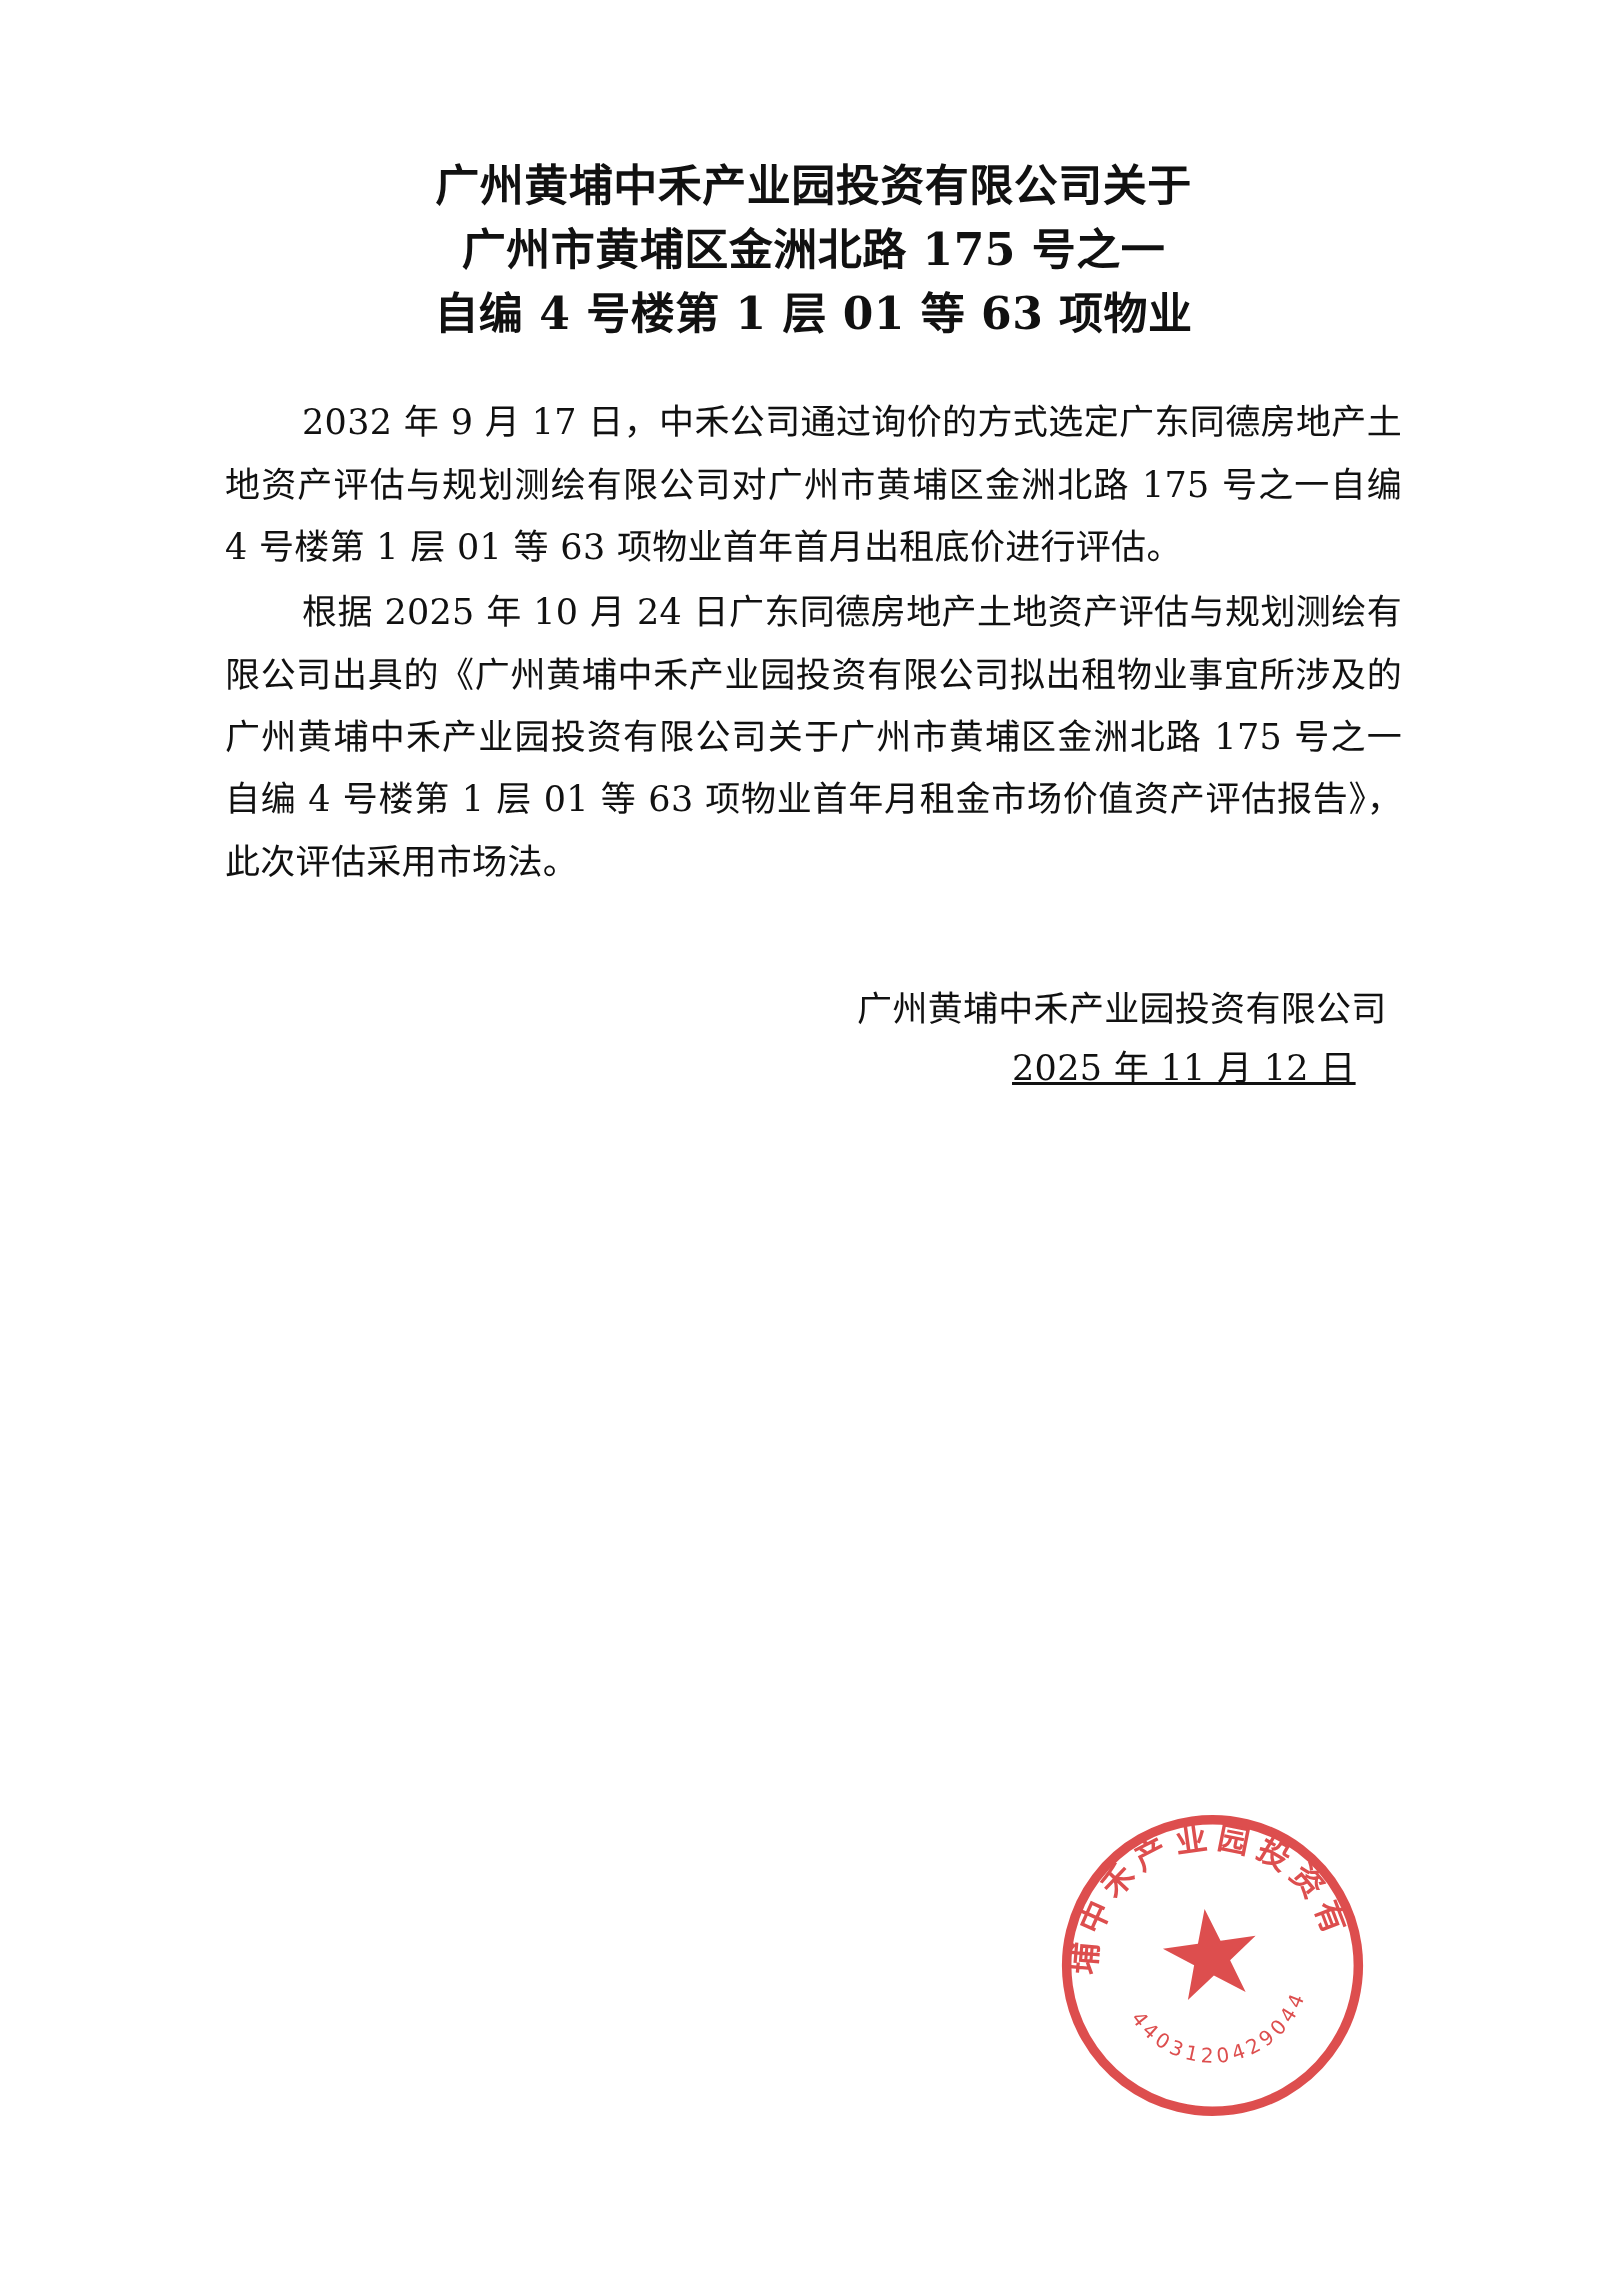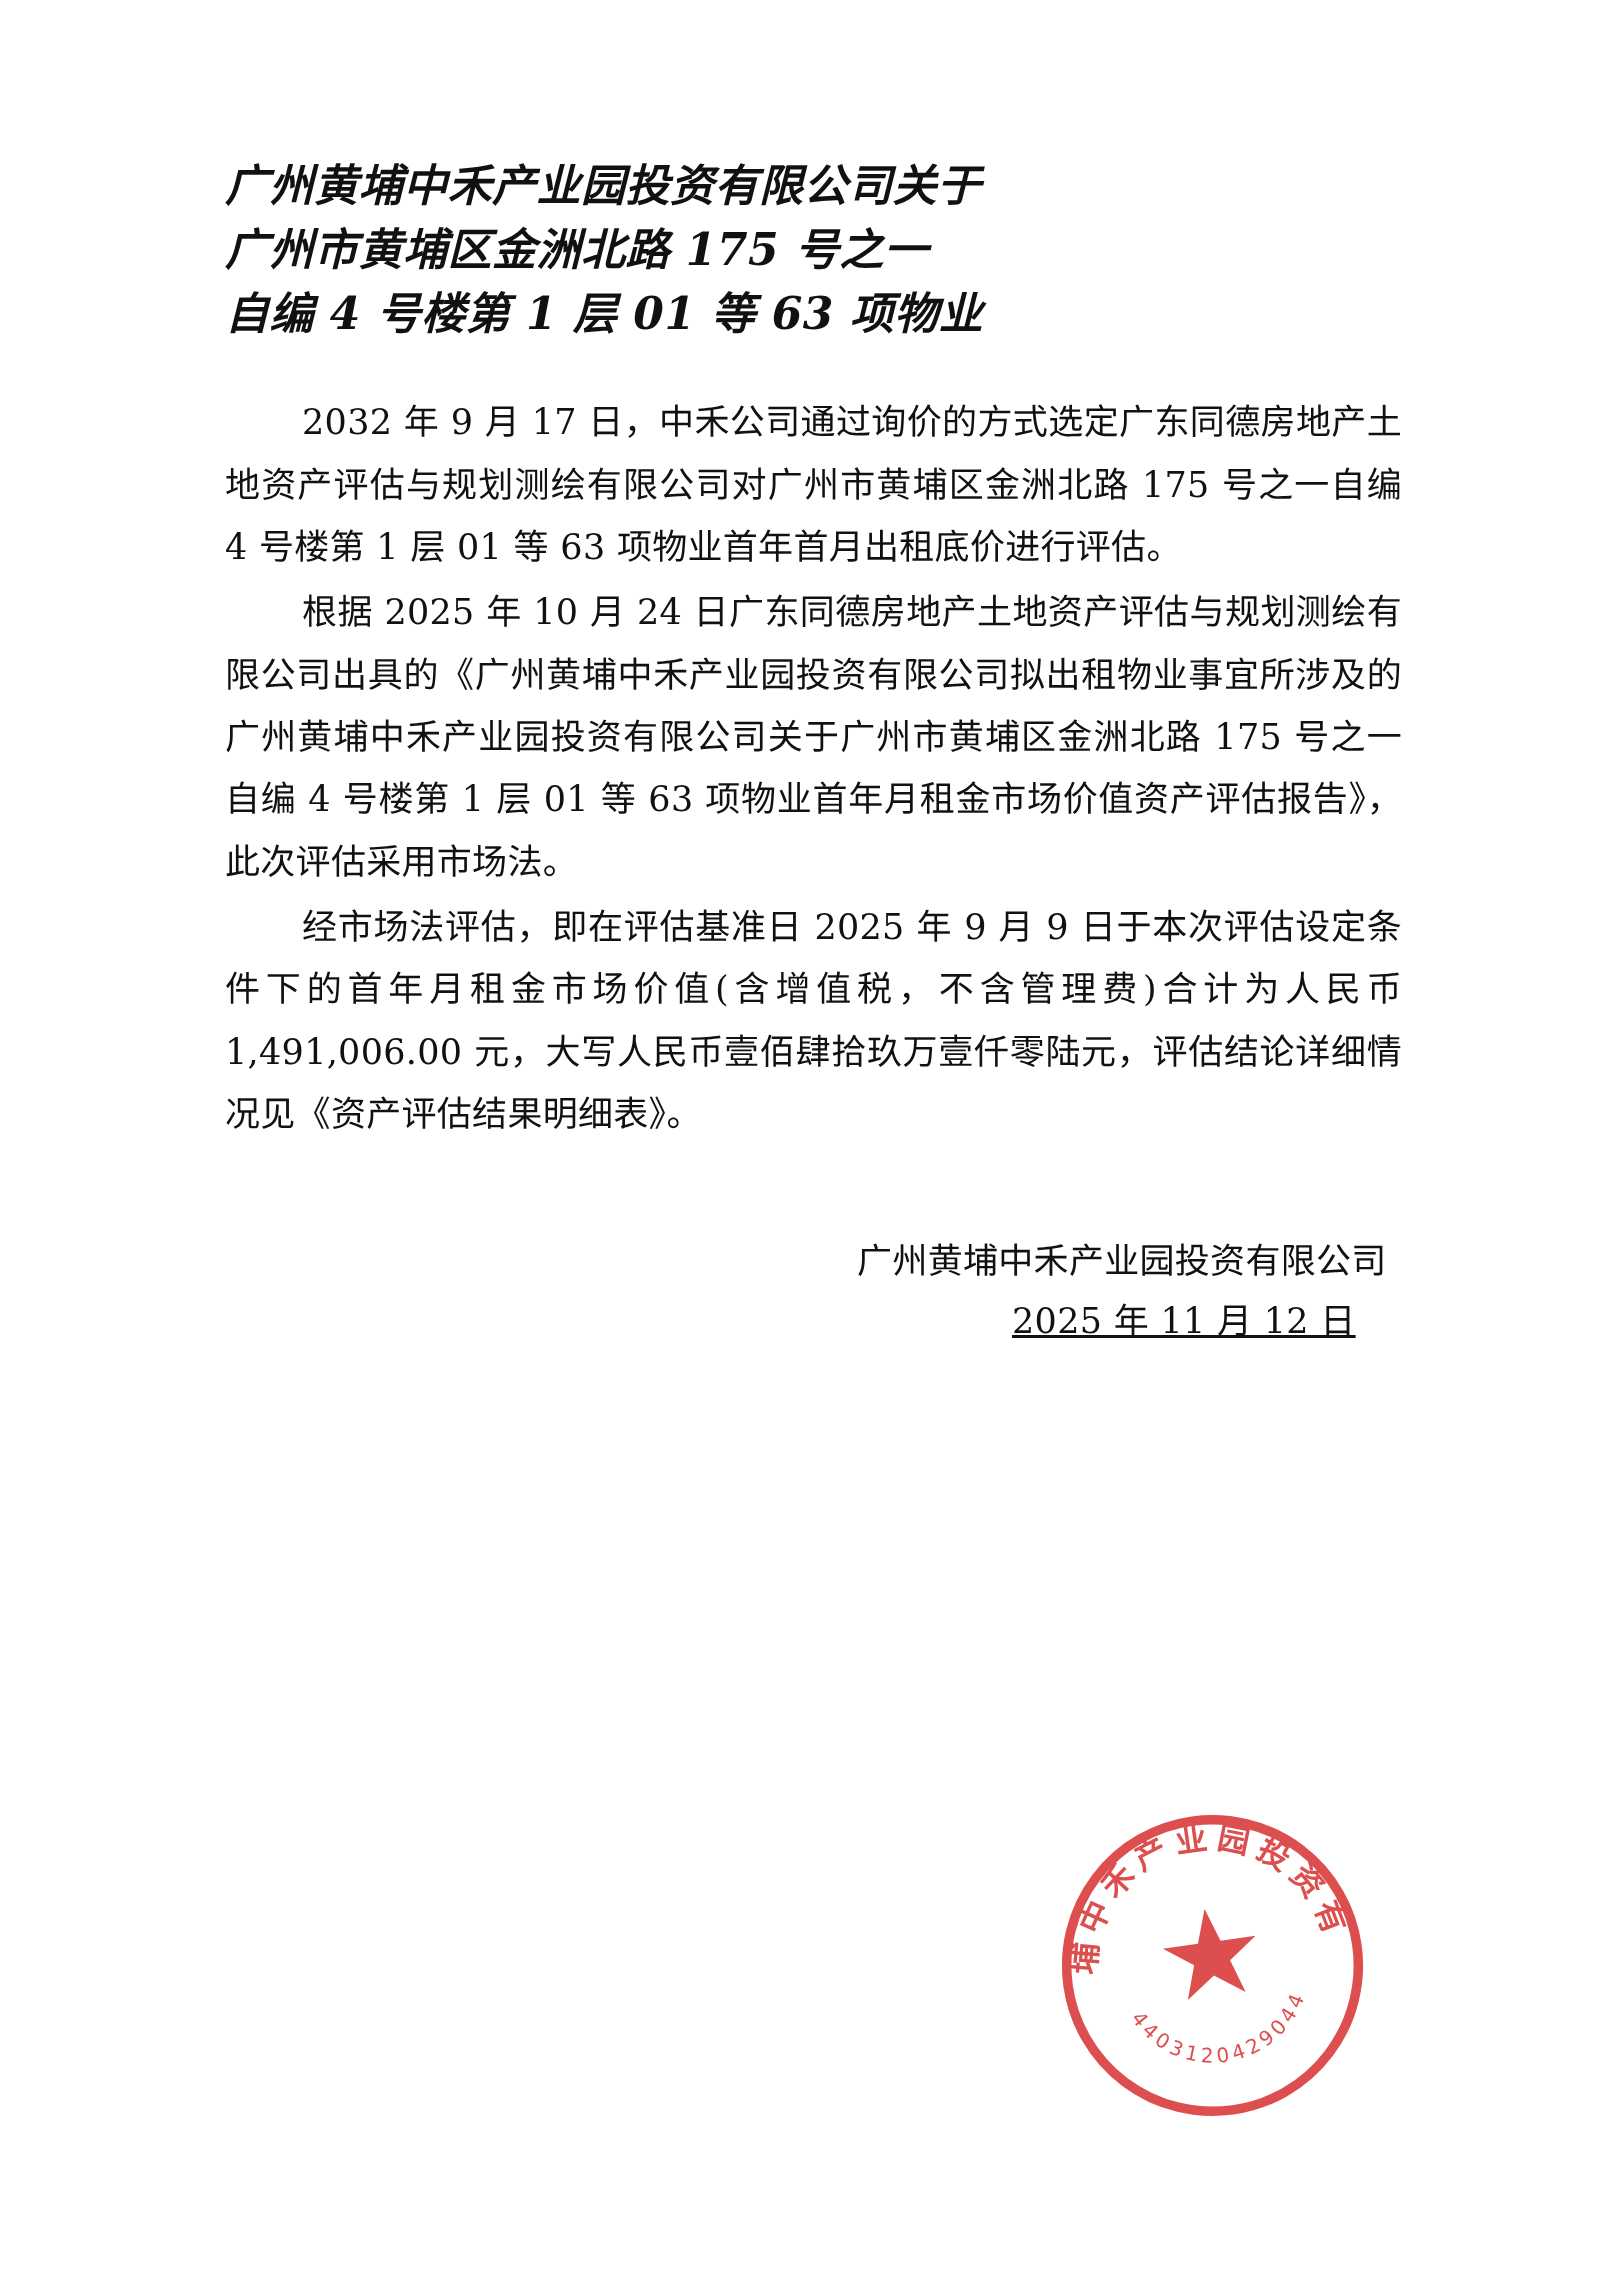--- a/index.html
+++ b/index.html
@@ -26,27 +26,27 @@
   }
 
   .content {
     position: absolute;
     left: 225px;
     top: 154px;
     width: 1177px;
   }
 
   .doc-title {
+    text-align: center;
     font-weight: bold;
     font-size: 44px;
     line-height: 1.45;
     letter-spacing: 0.5px;
     margin: 0 0 46px 0;
     font-family: "DejaVu Serif", "Liberation Serif", serif;
-    font-style: italic;
   }
   .doc-title .line {
     display: block;
     white-space: nowrap;
   }
 
   .para {
     font-size: 35px;
     line-height: 1.78;
     text-align: justify;
@@ -105,21 +105,20 @@
   <div class="content">
 
     <h1 class="doc-title">
       <span class="line">广州黄埔中禾产业园投资有限公司关于</span>
       <span class="line">广州市黄埔区金洲北路 175 号之一</span>
       <span class="line">自编 4 号楼第 1 层 01 等 63 项物业</span>
     </h1>
 
     <p class="para">2032 年 9 月 17 日，中禾公司通过询价的方式选定广东同德房地产土地资产评估与规划测绘有限公司对广州市黄埔区金洲北路 175 号之一自编 4 号楼第 1 层 01 等 63 项物业首年首月出租底价进行评估。</p>
     <p class="para">根据 2025 年 10 月 24 日广东同德房地产土地资产评估与规划测绘有限公司出具的《广州黄埔中禾产业园投资有限公司拟出租物业事宜所涉及的广州黄埔中禾产业园投资有限公司关于广州市黄埔区金洲北路 175 号之一自编 4 号楼第 1 层 01 等 63 项物业首年月租金市场价值资产评估报告》，此次评估采用市场法。</p>
-    <p class="para">经市场法评估，即在评估基准日 2025 年 9 月 9 日于本次评估设定条件下的首年月租金市场价值(含增值税，不含管理费)合计为人民币 1,491,006.00 元，大写人民币壹佰肆拾玖万壹仟零陆元，评估结论详细情况见《资产评估结果明细表》。</p>
 
 
     <div class="signature">
       <span class="sig-line">广州黄埔中禾产业园投资有限公司</span>
       <span class="sig-date">2025 年 11 月 12 日</span>
     </div>
 
   </div>
 
   <div class="seal">

